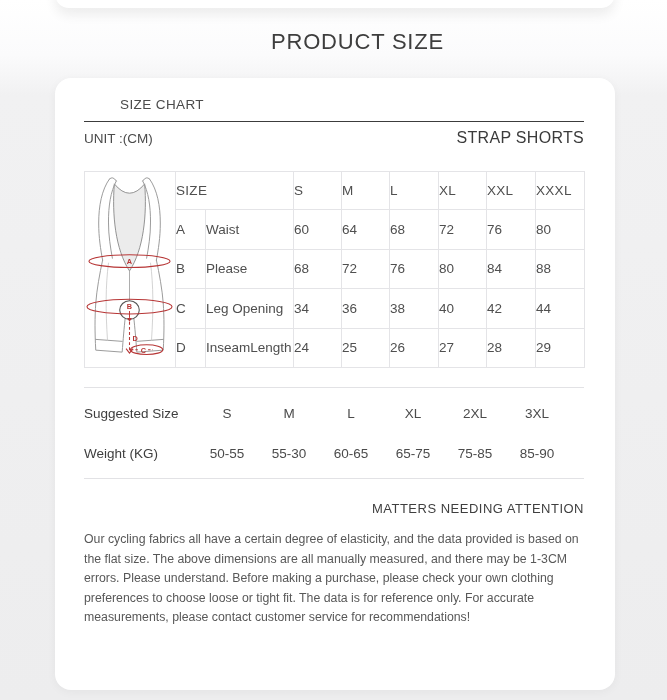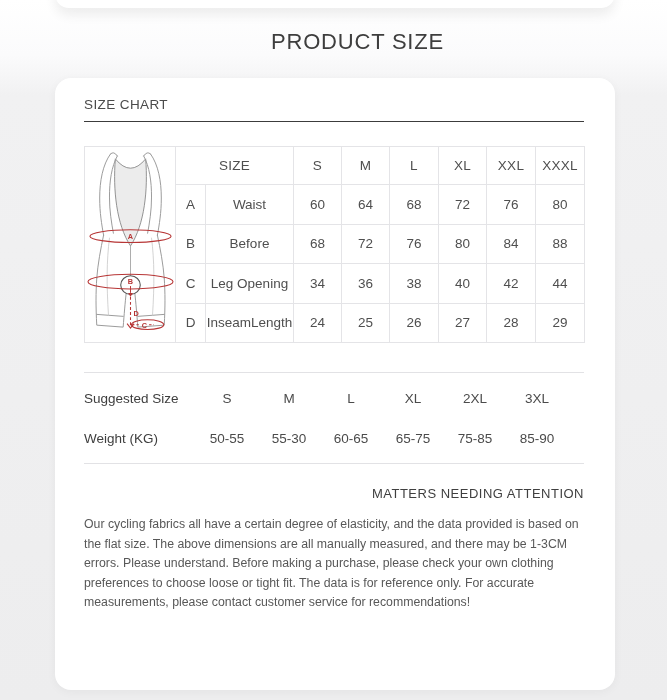--- a/index.html
+++ b/index.html
@@ -18,56 +18,60 @@
     position:absolute; top:29px; left:0; right:0; margin:0;
     text-align:center; font-size:22px; font-weight:400;
     color:#3e3e3e; letter-spacing:0.8px;padding-left:48px;
   }
   .card {
     position:absolute; top:78px; left:55px; width:560px; height:612px;
     box-sizing:border-box; background:#ffffff; border-radius:16px;
     box-shadow:0 2px 10px rgba(0,0,0,0.045);
     padding:19px 29px 0 29px;
   }
-  .section-title { font-size:13.5px; color:#4b4b4b; letter-spacing:0.4px; line-height:15px; }
+  .section-title { font-size:13.5px; color:#4b4b4b; letter-spacing:0.4px; line-height:15px;margin-left:36px; }
   .divider { height:1px; background:#3c3c3c; margin-top:9px; width:500px; }
   .unit-row { display:flex; justify-content:space-between; align-items:baseline; margin-top:7px; width:500px; height:18px; }
   .unit-label { font-size:13.5px; color:#4b4b4b; }
   .product-label { font-size:16px; color:#3b3b3b; letter-spacing:0.3px; }
 
   table.size-table { border-collapse:collapse; table-layout:fixed; margin-top:24px; width:500px; }
   table.size-table td, table.size-table th {
-    border:1px solid #e4e4e7; text-align:center; vertical-align:middle;
+    border:1px solid #e4e4e7; text-align:left; vertical-align:middle;
     padding:0; font-size:13.5px; font-weight:400; color:#4f4f4f; overflow:hidden;
   }
   table.size-table th { height:37px; letter-spacing:0.3px; }
   table.size-table td { height:38px; }
   td.illu-cell { padding:0; background:#fff; }
   td.name-cell { color:#8f8f8f; font-size:13px; }
 
-  .suggest-table { margin-top:29px; width:500px; border-top:1px solid #e2e2e5; border-bottom:1px solid #e2e2e5; padding:5px 0; }
+  .suggest-table { margin-top:19px; width:500px; border-top:1px solid #e2e2e5; border-bottom:1px solid #e2e2e5; padding:5px 0; }
   .s-row { display:flex; align-items:center; height:40px; }
   .s-label { width:112px; font-size:13.5px; color:#3e3e3e; }
   .s-val { width:62px; text-align:center; font-size:13.5px; color:#4b4b4b; }
 
   .attention-title { margin-top:22px; text-align:right; width:500px; font-size:13px; color:#3f3f3f; letter-spacing:0.5px; }
   .attention-body { margin:14px 12px 0 0; width:501px; font-size:12.3px; line-height:19.5px; color:#585858; }
 
   svg text { font-family:"Liberation Sans", sans-serif; }
 </style>
 </head>
 <body>
 
 <div class="page">
   <div class="top-sheet"></div>
   <h1 class="page-title">PRODUCT SIZE</h1>
 
   <div class="card">
     <div class="section-title">SIZE CHART</div>
     <div class="divider"></div>
+    <div class="unit-row">
+      <span class="unit-label">UNIT :(CM)</span>
+      <span class="product-label">STRAP SHORTS</span>
+    </div>
 
     <table class="size-table">
       <colgroup>
         <col style="width:91px">
           <col style="width:30px">
           <col style="width:88px">
         <col style="width:48px">
           <col style="width:48px">
           <col style="width:49px">
         <col style="width:48px">
@@ -131,21 +135,21 @@
         <td class="name-cell">Waist</td>
         <td>60</td>
         <td>64</td>
         <td>68</td>
         <td>72</td>
         <td>76</td>
         <td>80</td>
       </tr>
       <tr>
         <td>B</td>
-        <td class="name-cell">Before</td>
+        <td class="name-cell">Please</td>
         <td>68</td>
         <td>72</td>
         <td>76</td>
         <td>80</td>
         <td>84</td>
         <td>88</td>
       </tr>
       <tr>
         <td>C</td>
         <td class="name-cell">Leg Opening</td>

